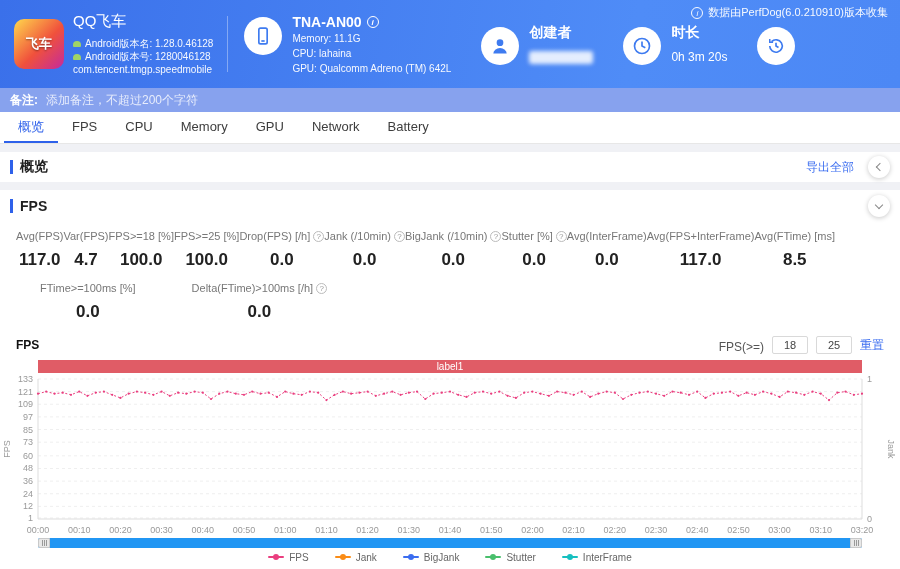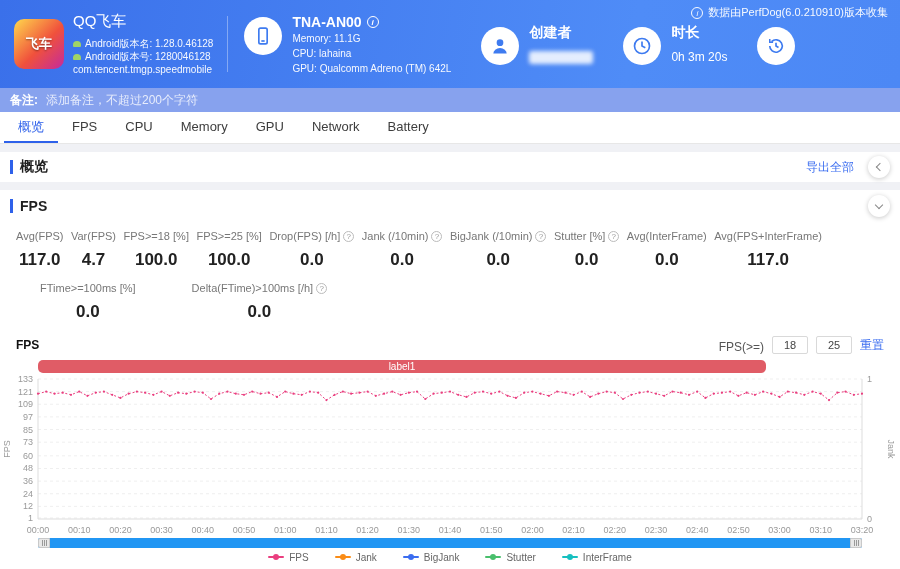--- a/index.html
+++ b/index.html
@@ -71,22 +71,22 @@
   .info-dot { width:11px; height:11px; border:1px solid #bbb; border-radius:50%; font-size:8px;
     line-height:10px; color:#999; text-align:center; display:inline-block; cursor:pointer; }
 
   
   .chart-head { display:flex; align-items:center; justify-content:space-between; height:26px;
     padding:0 16px; background:#fff; }
   .chart-title { font-size:12px; font-weight:bold; color:#111; }
   .chart-controls { display:flex; align-items:flex-end; gap:8px; font-size:12px; color:#555; }
   .thr-input { width:36px; height:18px; border:1px solid #d9d9d9; border-radius:2px;
     font-size:11px; text-align:center; color:#444; font-family:inherit; }
-  .banner { height:13px; line-height:13px; width:728px; margin:2px 0 0 38px; background:#e05c66;
-    color:#fff; font-size:10px; text-align:center; border-radius:5px; }
+  .banner { height:13px; line-height:13px; width:824px; margin:2px 0 0 38px; background:#e05c66;
+    color:#fff; font-size:10px; text-align:center; border-radius:0; }
   #chart-svg { display:block; background:#fff; }
   .tick { font-size:9px; fill:#999; }
   .scrollbar { position:relative; height:10px; width:824px; margin:3px 0 0 38px;
     background:#2196f3; border-radius:2px; cursor:pointer; }
   .grip { position:absolute; top:0; width:12px; height:10px; background:#e8e8e8;
     border:1px solid #c9c9c9; display:flex; align-items:center; justify-content:center; gap:1px; }
   .grip i { width:1px; height:6px; background:#999; display:block; }
   .grip.left { left:0; border-radius:2px 0 0 2px; }
   .grip.right { right:0; border-radius:0 2px 2px 0; }
   .legend { display:flex; justify-content:center; align-items:center; gap:26px; height:18px;
@@ -257,20 +257,24 @@
           <div class="m-label">Stutter [%]<span class="info-dot">?</span></div>
           <div class="m-value">0.0</div>
         </div>
         <div class="metric">
           <div class="m-label">Avg(InterFrame)</div>
           <div class="m-value">0.0</div>
         </div>
         <div class="metric">
           <div class="m-label">Avg(FPS+InterFrame)</div>
           <div class="m-value">117.0</div>
+        </div>
+        <div class="metric">
+          <div class="m-label">Avg(FTime) [ms]</div>
+          <div class="m-value">8.5</div>
         </div>
       </div>
     <div class="metrics row2" id="metrics2">
         <div class="metric">
           <div class="m-label">FTime&gt;=100ms [%]</div>
           <div class="m-value">0.0</div>
         </div>
         <div class="metric">
           <div class="m-label">Delta(FTime)&gt;100ms [/h]<span class="info-dot">?</span></div>
           <div class="m-value">0.0</div>

